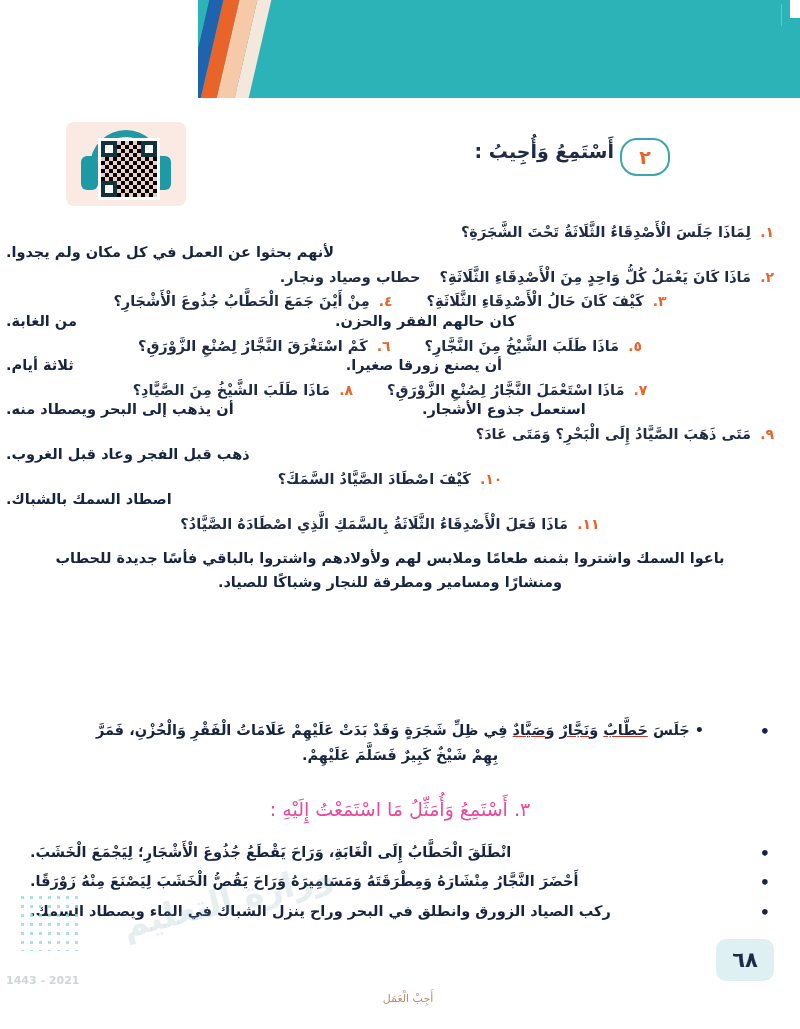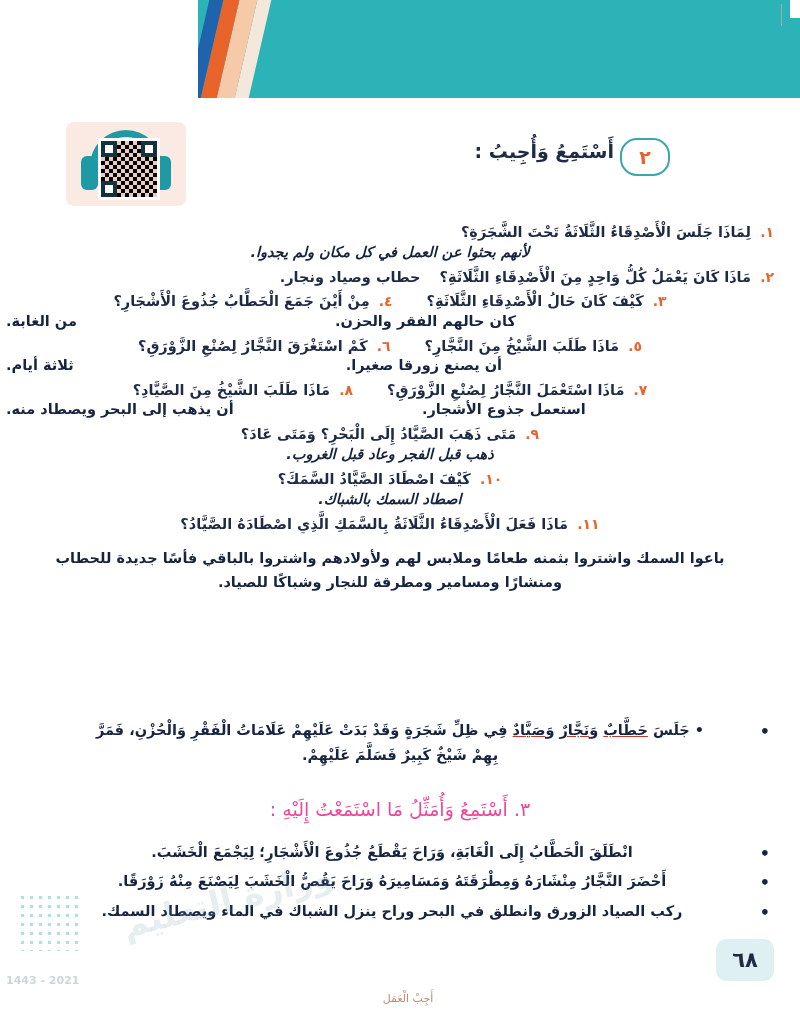--- a/index.html
+++ b/index.html
@@ -169,21 +169,21 @@
   }
   .ans {
     display: block;
     text-align: left;
     direction: rtl;
     color: #17243f;
     font-size: 14.5px;
     font-weight: bold;
     margin: 0 0 5px 0;
   }
-  .ans.center { text-align: center; font-style: italic; }
+  .ans.center { text-align: left; }
   .pair {
     display: flex;
     justify-content: center;
     gap: 34px;
     direction: rtl;
   }
   .pair .qline { margin: 0; }
 
   .para {
     direction: rtl;
@@ -196,21 +196,21 @@
   }
 
   
   .bullet-block {
     position: absolute;
     top: 718px; right: 0; left: 0;
     padding: 0 30px;
   }
   .bullet {
     direction: rtl;
-    text-align: center;
+    text-align: left;
     font-size: 14.5px;
     font-weight: bold;
     color: #17243f;
     line-height: 1.75;
     position: relative;
     padding-right: 16px;
     margin-bottom: 4px;
   }
   .bullet::before {
     content: "•";
@@ -384,21 +384,21 @@
     <div class="qline">
       <span class="qnum">٨.</span>
       <span class="qtext">مَاذَا طَلَبَ الشَّيْخُ مِنَ الصَّيَّادِ؟</span>
     </div>
   </div>
   <div class="ans" style="text-align:center">
     <span>استعمل جذوع الأشجار.</span>
     <span style="float:left">أن يذهب إلى البحر ويصطاد منه.</span>
   </div>
 
-  <div class="qline" style="text-align:center">
+  <div class="qline" style="">
     <span class="qnum">٩.</span>
     <span class="qtext">مَتَى ذَهَبَ الصَّيَّادُ إِلَى الْبَحْرِ؟ وَمَتَى عَادَ؟</span>
   </div>
   <div class="ans center">ذهب قبل الفجر وعاد قبل الغروب.</div>
 
   <div class="qline" style="text-align:center">
     <span class="qnum">١٠.</span>
     <span class="qtext">كَيْفَ اصْطَادَ الصَّيَّادُ السَّمَكَ؟</span>
   </div>
   <div class="ans center">اصطاد السمك بالشباك.</div>

